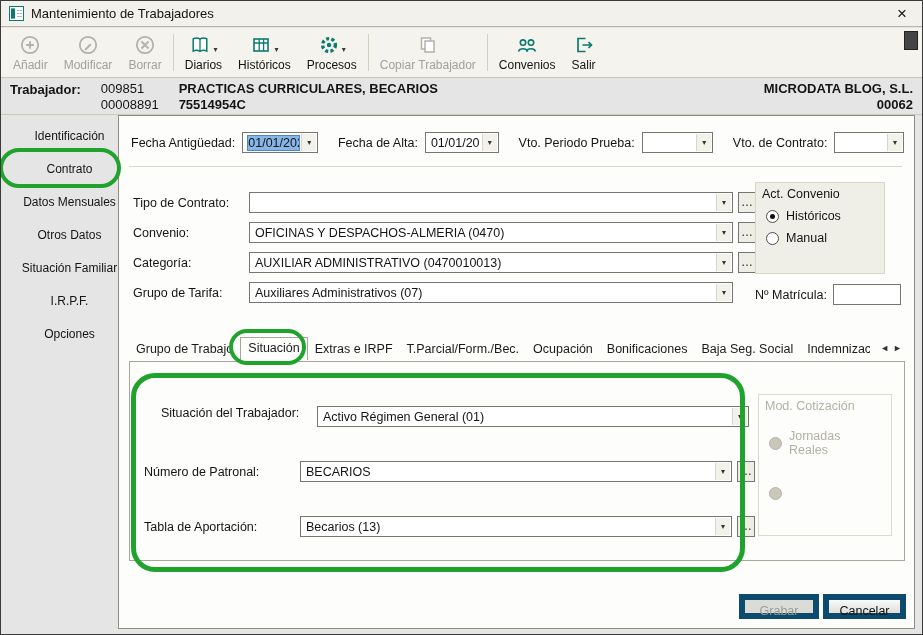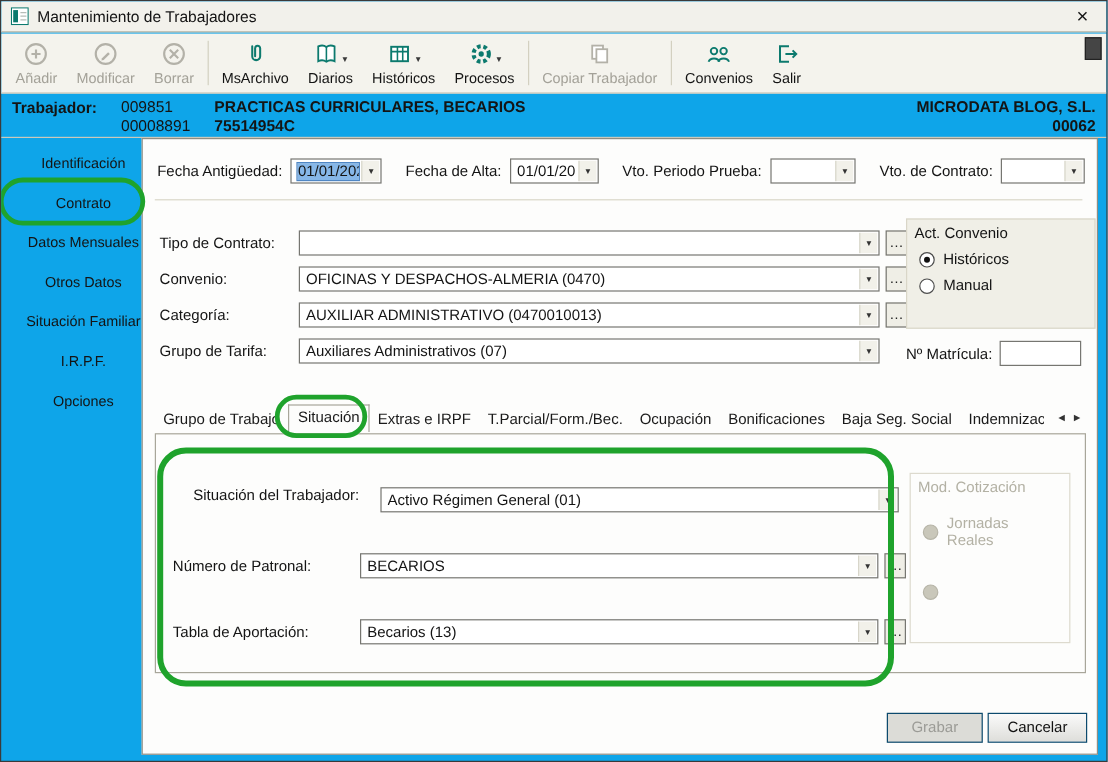--- a/index.html
+++ b/index.html
@@ -1,18 +1,18 @@
 <!DOCTYPE html>
 <html><head>
 <meta charset="utf-8">
 <style>
   * { box-sizing: border-box; margin: 0; padding: 0; }
   html,body { background:#8a8a8a; }
   body { font-family: "Liberation Sans", sans-serif; }
-  .window { position:relative; width:923px; height:635px; background:#0ea5e9;
+  .window { position:relative; width:923px; height:635px; background:#e5e5e5;
             border:1px solid #3a3a3a; overflow:hidden; font-size:13px; color:#141414; }
 
   
   .titlebar { position:absolute; left:0; top:0; right:0; height:26px; background:#f2f1eb;
               border-bottom:1px solid #b9b6a8; display:flex; align-items:center; gap:7px; padding:0 8px; }
   .titlebar .title { font-size:13px; }
   .titlebar .close { margin-left:auto; width:24px; text-align:center; font-size:17px; line-height:24px; cursor:pointer; }
 
   
   .toolbar { position:absolute; left:0; top:27px; right:0; height:50px; background:#f4f3ed;
@@ -73,21 +73,21 @@
   
   .tabs { display:flex; align-items:flex-end; height:24px; overflow:hidden; }
   .tab { padding:3px 7px 4px 7px; font-size:12.5px; white-space:nowrap; cursor:pointer; color:#1a1a1a; }
   .tab.selected { background:#fdfdfc; border:1px solid #a8a69a; border-bottom:none; padding-bottom:5px; }
   .tabscroll { display:flex; gap:4px; font-size:9px; color:#333; }
   .tabscroll span { cursor:pointer; }
 
   .tabbox { border:1px solid #a8a69a; background:#fdfdfc; }
 
   
-  .btn { height:25px; border:1px solid #0c4a6e; background:linear-gradient(#fafafa,#dededa);
+  .btn { height:25px; border:6px solid #0c4a6e; background:linear-gradient(#fafafa,#dededa);
          font-size:12.5px; text-align:center; line-height:23px; cursor:pointer; color:#111; }
   .btn.disabled { color:#9b9b96; background:#dcdcd7; cursor:default; }
 
   
   .annot { position:absolute; border:4px solid #1fa32c; border-radius:22px; pointer-events:none; z-index:40; }
 </style>
 </head>
 <body>
 
 <div class="window">
@@ -131,28 +131,20 @@
         <svg width="22" height="22" viewBox="0 0 22 22">
             <circle cx="11" cy="11" r="8.2" fill="none" stroke="#b3b1a8" stroke-width="1.8"></circle>
             <path d="M7.5 7.5l7 7M14.5 7.5l-7 7" stroke="#b3b1a8" stroke-width="1.8"></path>
           </svg>
       </span>
       <span class="lbl">Borrar</span>
     </div>
 
     <div class="sep"></div>
 
-    <div class="tbtn">
-      <span class="iconrow">
-        <svg width="22" height="22" viewBox="0 0 22 22">
-            <path d="M8.2 4.5v8.3a3.3 3.3 0 0 0 6.6 0V6.2a2.1 2.1 0 0 0-4.2 0v6.6" fill="none" stroke="#0c7a6e" stroke-width="1.7" stroke-linecap="round"></path>
-          </svg>
-      </span>
-      <span class="lbl">MsArchivo</span>
-    </div>
 
     <div class="tbtn">
       <span class="iconrow">
         <span style="display:flex;">
           <svg width="22" height="22" viewBox="0 0 22 22">
               <path d="M11 5.2C9.2 3.8 6.2 3.8 4.2 4.7V17c2-1 4.8-1 6.8.4 2-1.4 4.8-1.4 6.8-.4V4.7c-2-.9-5-.9-6.8.5z" fill="#ffffff" stroke="#0c7a6e" stroke-width="1.5"></path>
               <path d="M11 5.2v12.2" stroke="#0c7a6e" stroke-width="1.3"></path>
             </svg>
         </span>
         <span class="drop">▾</span>
@@ -309,21 +301,21 @@
     </div>
 
     <div class="abs" style="left:14px; top:166px; display:flex; align-items:center;">
       <span class="flabel" style="width:116px;">Grupo de Tarifa:</span>
       <div class="combo" style="width:484px;">
         <span class="val">Auxiliares Administrativos (07)</span>
         <span class="arrow">▾</span>
       </div>
     </div>
 
-    <div class="abs groupbox" style="left:636px; top:66px; width:158px; height:92px;">
+    <div class="abs groupbox" style="left:636px; top:66px; width:130px; height:92px;">
       <div class="group-title">Act. Convenio</div>
       <label class="radio">
         <span class="rb checked"></span>
         <span>Históricos</span>
       </label>
       <label class="radio">
         <span class="rb"></span>
         <span>Manual</span>
       </label>
     </div>

